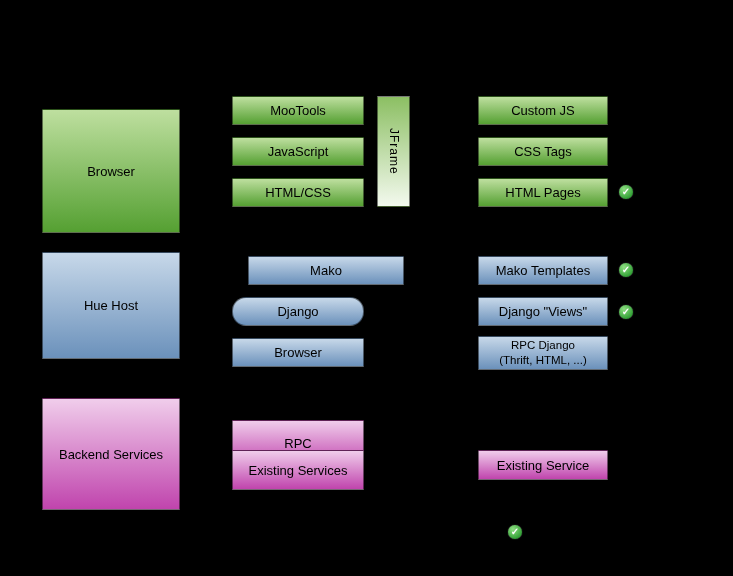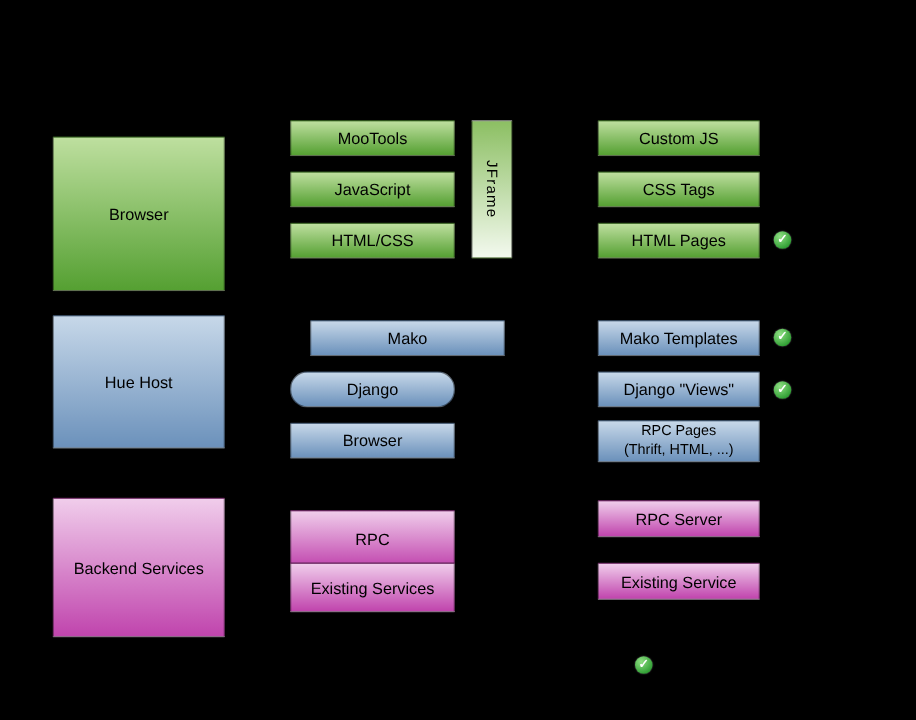--- a/index.html
+++ b/index.html
@@ -102,21 +102,21 @@
   <div class="box blue" style="left:232px; top:256px; width:156px; height:29px;margin-left:16px;">
     <span class="box-label">Mako</span>
   </div>
   <div class="box blue" style="left:232px; top:297px; width:132px; height:29px;border-radius:14px;">
     <span class="box-label">Django</span>
   </div>
   <div class="box blue" style="left:232px; top:338px; width:132px; height:29px;">
     <span class="box-label">Browser</span>
   </div>
 
-  <div class="box magenta" style="left:232px; top:408px; width:132px; height:47px;">
+  <div class="box magenta" style="left:232px; top:420px; width:132px; height:47px;">
     <span class="box-label">RPC</span>
   </div>
   <div class="box magenta" style="left:232px; top:450px; width:132px; height:40px;">
     <span class="box-label">Existing Services</span>
   </div>
 
   <div class="box green" style="left:478px; top:96px; width:130px; height:29px;">
     <span class="box-label">Custom JS</span>
   </div>
   <div class="box green" style="left:478px; top:137px; width:130px; height:29px;">
@@ -126,27 +126,24 @@
     <span class="box-label">HTML Pages</span>
   </div>
 
   <div class="box blue" style="left:478px; top:256px; width:130px; height:29px;">
     <span class="box-label">Mako Templates</span>
   </div>
   <div class="box blue" style="left:478px; top:297px; width:130px; height:29px;">
     <span class="box-label">Django "Views"</span>
   </div>
   <div class="box blue two-line" style="left:478px; top:336px; width:130px; height:34px;">
-    <span class="box-label">RPC Pages</span>
+    <span class="box-label">RPC Django</span>
     <span class="box-label">(Thrift, HTML, ...)</span>
   </div>
 
-  <div class="box magenta" style="left:478px; top:400px; width:130px; height:30px;">
-    <span class="box-label">RPC Server</span>
-  </div>
   <div class="box magenta" style="left:478px; top:450px; width:130px; height:30px;">
     <span class="box-label">Existing Service</span>
   </div>
 
   <span class="check" style="left:619px; top:185px;">✓</span>
   <span class="check" style="left:619px; top:263px;">✓</span>
   <span class="check" style="left:619px; top:305px;">✓</span>
   <span class="check" style="left:508px; top:525px;">✓</span>
 
 </div>

